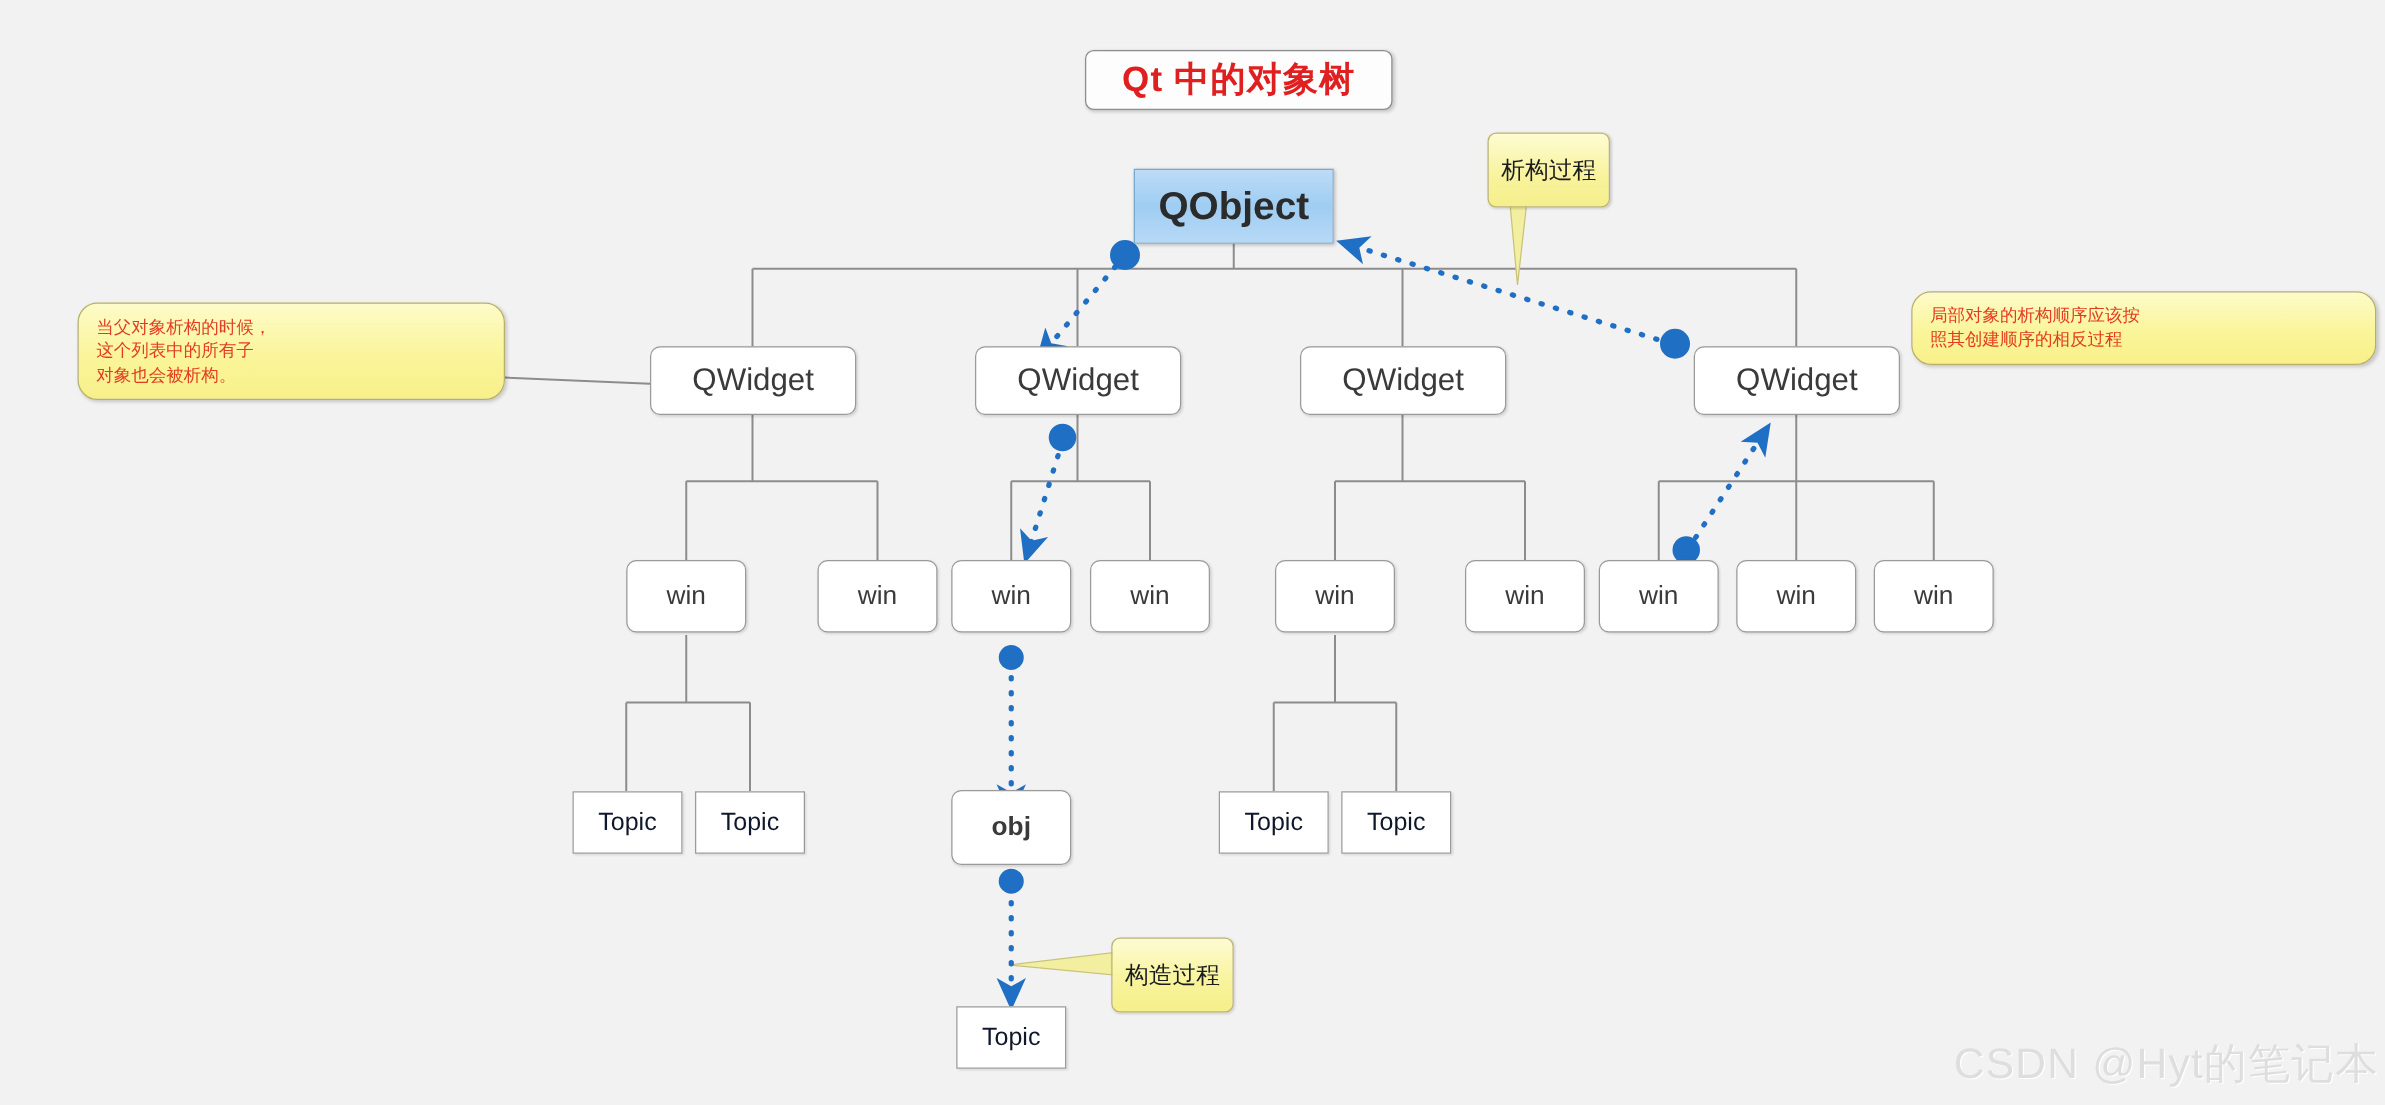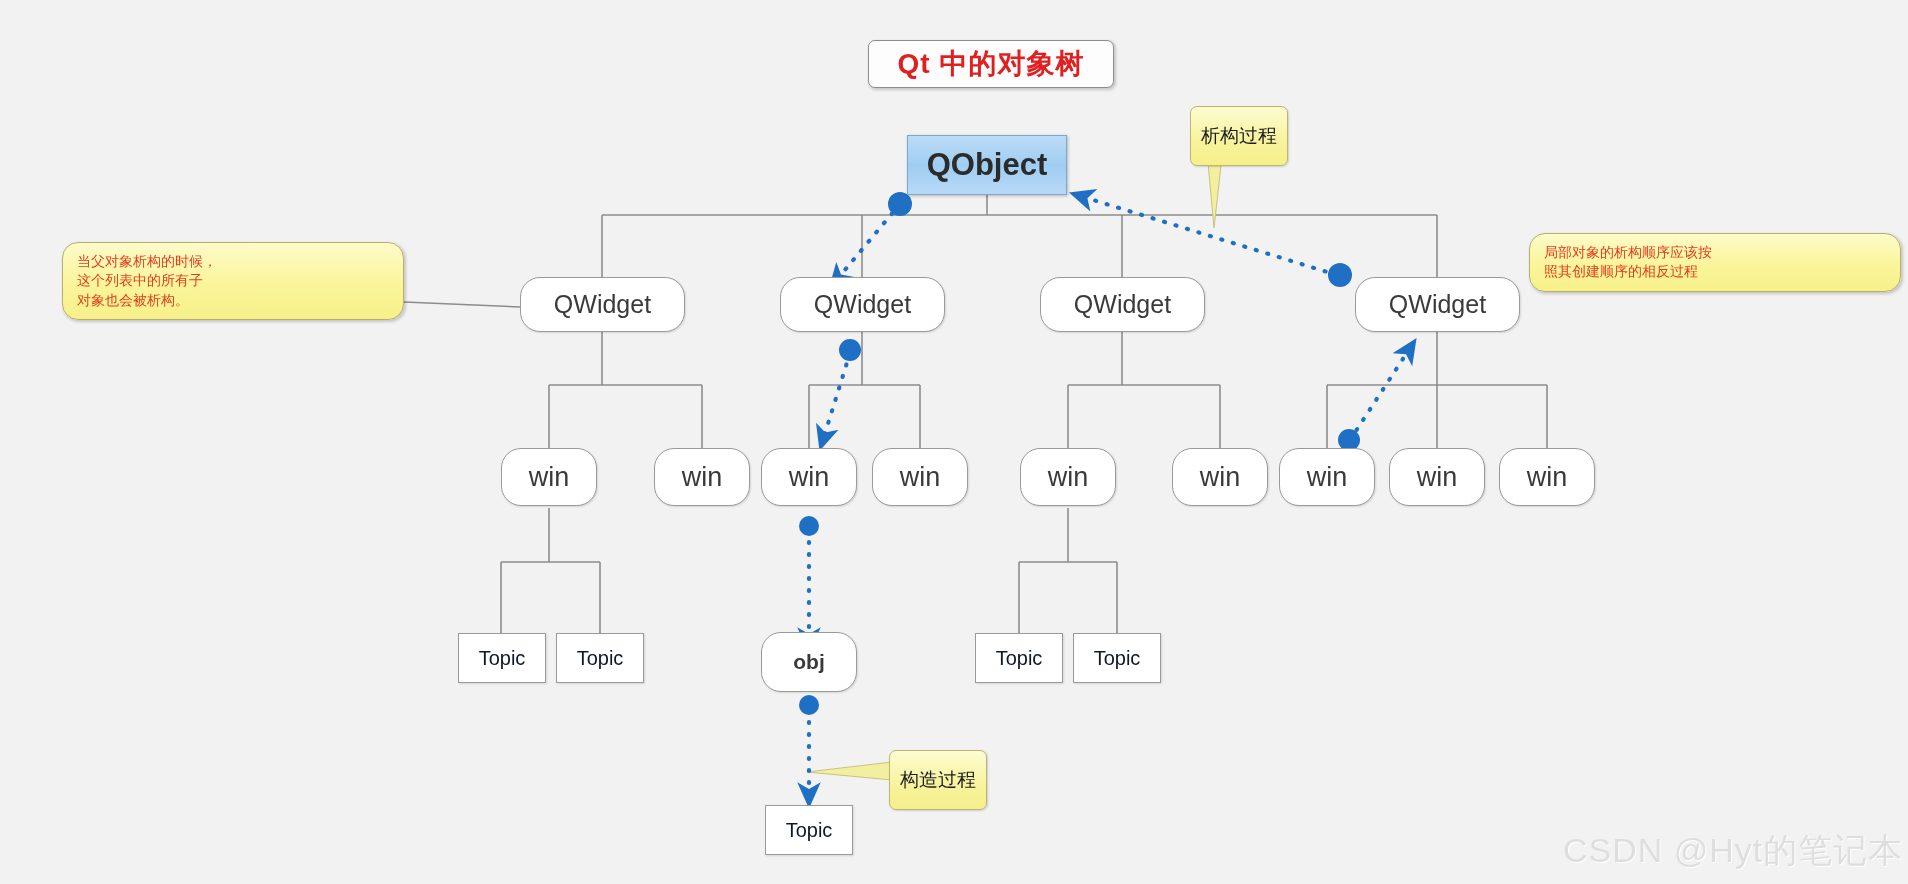--- a/index.html
+++ b/index.html
@@ -16,34 +16,34 @@
   .node{
     position:absolute;
     box-sizing:border-box;
     display:flex;align-items:center;justify-content:center;
     background:#ffffff;
     border:1.5px solid #9a9a9a;
     color:#3a3a3a;
     box-shadow:1px 1px 2px rgba(0,0,0,.12);
     white-space:nowrap;
   }
-  .node.rounded{border-radius:20px;text-align:center;}
+  .node.rounded{border-radius:8px;text-align:center;}
   .node.sharp{border-radius:0;}
 
   .n-root{
     background:linear-gradient(to bottom,#bcdcf7 0%,#9fcdf2 50%,#b7d9f6 100%);
     border:1.5px solid #7ba9ce;
     border-radius:0;
     font-weight:bold;
     font-size:31px;
     color:#2b2b2b;
     box-shadow:1px 1px 3px rgba(0,0,0,.25);
   }
   .n-widget{font-size:25px;}
-  .n-win{font-size:27px;}
+  .n-win{font-size:21px;}
   .n-obj{font-size:21px;}
   .n-topic{font-size:20px;color:#0f172a;}
 
   .title-box{
     position:absolute;
     box-sizing:border-box;
     background:#fdfdfd;
     border:1.5px solid #8d8d8d;
     border-radius:7px;
     display:flex;align-items:center;justify-content:center;

